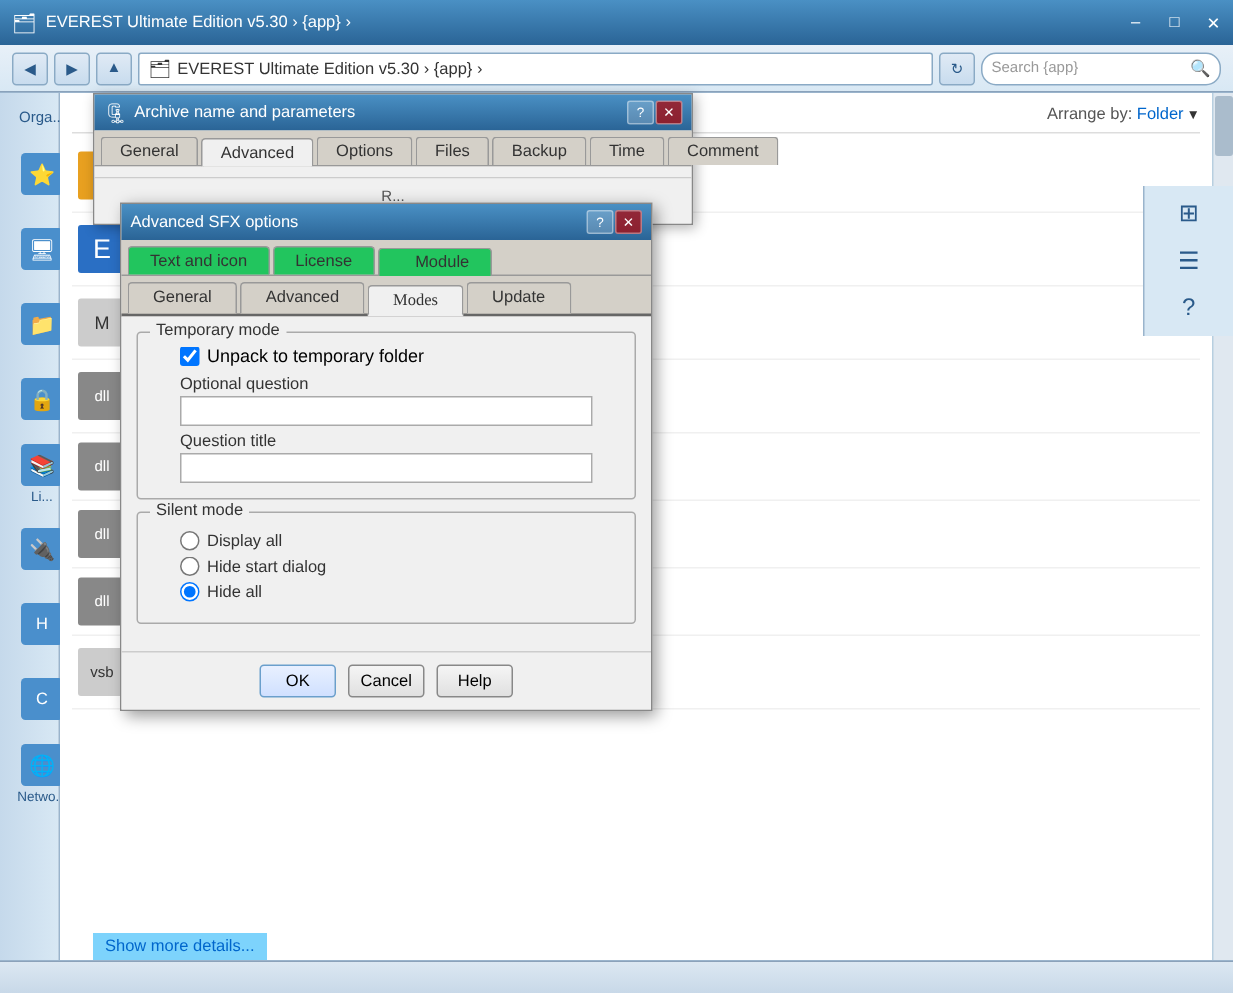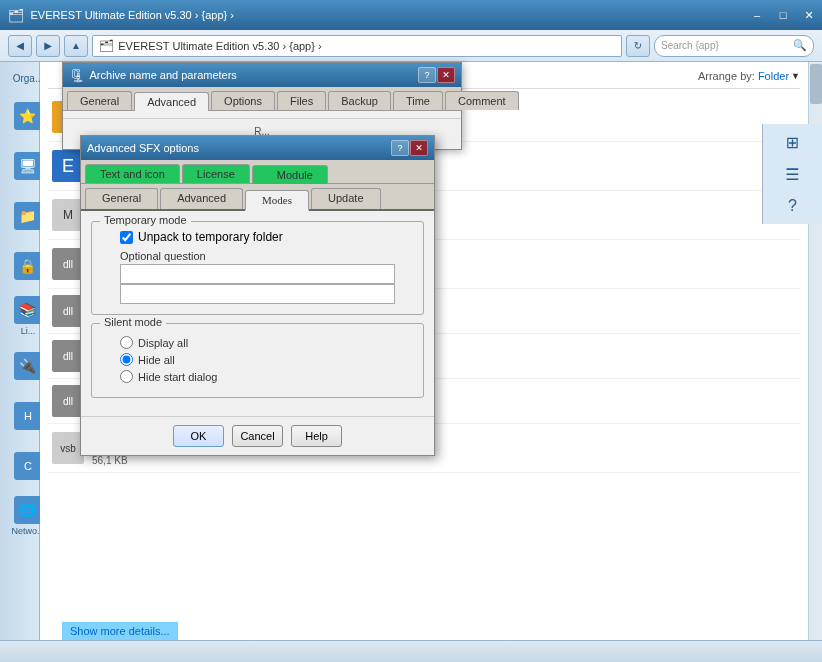--- a/index.html
+++ b/index.html
@@ -649,37 +649,38 @@
       <div class="group-box-title">Temporary mode</div>
 
       <div class="checkbox-row">
         <input type="checkbox" class="checkbox-input" checked="" style="">
         <label>Unpack to temporary folder</label>
       </div>
 
       <div class="field-label">Optional question</div>
       <input type="text" class="text-input" value="" style="">
 
+      <div class="field-label">Question title</div>
       <input type="text" class="text-input" value="" style="">
     </div>
 
     <div class="group-box">
       <div class="group-box-title">Silent mode</div>
       <div class="radio-group">
         <div class="radio-row">
           <input type="radio" class="radio-input" name="silent" style="">
           <label class="radio-label">Display all</label>
         </div>
         <div class="radio-row">
+          <input type="radio" class="radio-input" name="silent" style="">
+          <label class="radio-label">Hide start dialog</label>
+        </div>
+        <div class="radio-row">
           <input type="radio" class="radio-input" name="silent" checked="" style="">
           <label class="radio-label">Hide all</label>
-        </div>
-        <div class="radio-row">
-          <input type="radio" class="radio-input" name="silent" style="">
-          <label class="radio-label">Hide start dialog</label>
         </div>
       </div>
     </div>
   </div>
 
   <div class="sfx-footer">
     <button class="footer-btn primary">OK</button>
     <button class="footer-btn">Cancel</button>
     <button class="footer-btn">Help</button>
   </div>

